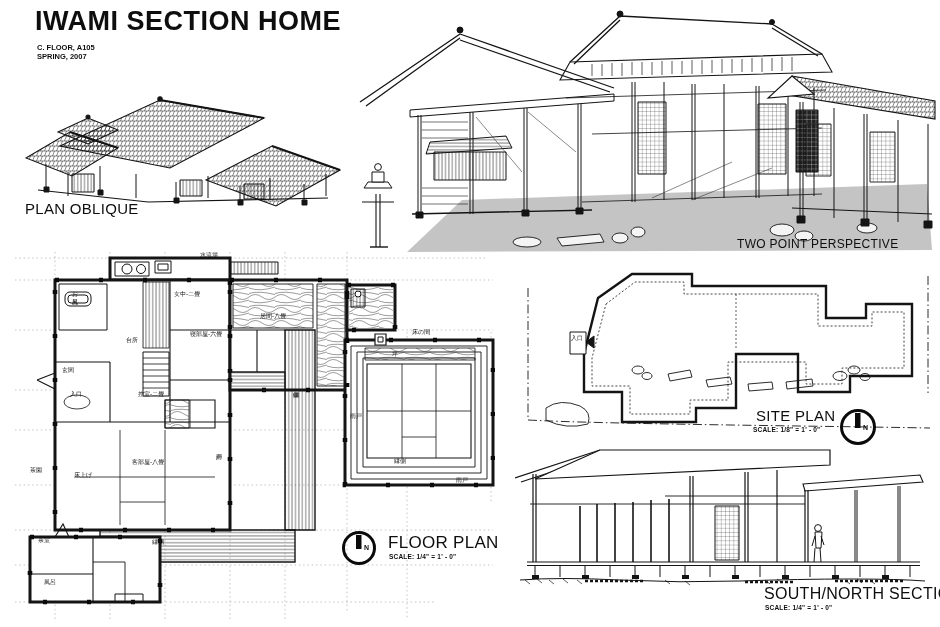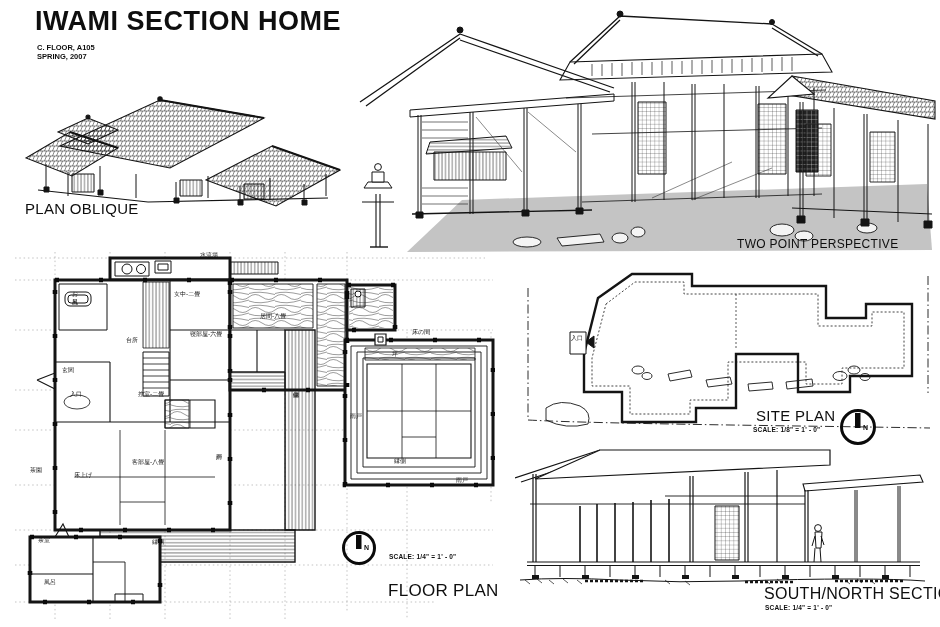--- a/index.html
+++ b/index.html
@@ -249,21 +249,21 @@
     <span class="jp" style="left:138px;top:288px;">縁側</span>
     <span class="jp" style="left:30px;top:328px;">風呂</span>
     <span class="jp" style="left:336px;top:162px;">雨戸</span>
   </div>
 
   <svg class="abs" style="left:340px;top:529px;" width="38" height="38" viewBox="0 0 38 38">
     <circle cx="19" cy="19" r="15.5" fill="none" stroke="#0a0a0a" stroke-width="3"></circle>
     <rect x="16" y="6" width="5.5" height="14" fill="#0a0a0a"></rect>
     <text x="24" y="21" font-size="7" font-weight="bold" font-family="Liberation Sans, sans-serif" fill="#0a0a0a">N</text>
   </svg>
-  <div class="abs dlabel" style="left:388px;top:533px;font-size:17px;margin-top:48px;">FLOOR PLAN</div>
+  <div class="abs dlabel" style="left:388px;top:533px;font-size:17px;">FLOOR PLAN</div>
   <div class="abs scale" style="left:389px;top:553px;">SCALE: 1/4" = 1' - 0"</div>
 
   <div class="abs" style="left:520px;top:258px;width:415px;height:190px;">
     <svg width="415" height="190" viewBox="0 0 415 190">
       <g class="ink" stroke-width="0.9" stroke-dasharray="9,3,1.5,3">
         <path d="M8,30 V160 M8,162 C80,166 300,168 410,170 M408,18 V135"></path>
       </g>
       <g class="ink">
         <path d="M78,40 L112,16 H172 V28 H306 V60 H346 V46 H392 V118 H330 V134 H278 V96 H216 V150 H176 V164 H102 V134 H64 V96 Z" stroke-width="2.4" fill="#fff"></path>
         <path d="M86,46 L115,24 H164 V36 H298 V68 H352 V54 H384 V110 H322 V126 H286 V104 H208 V142 H170 V156 H110 V128 H72 V100 Z" stroke-width="0.8" stroke-dasharray="2,2"></path>

